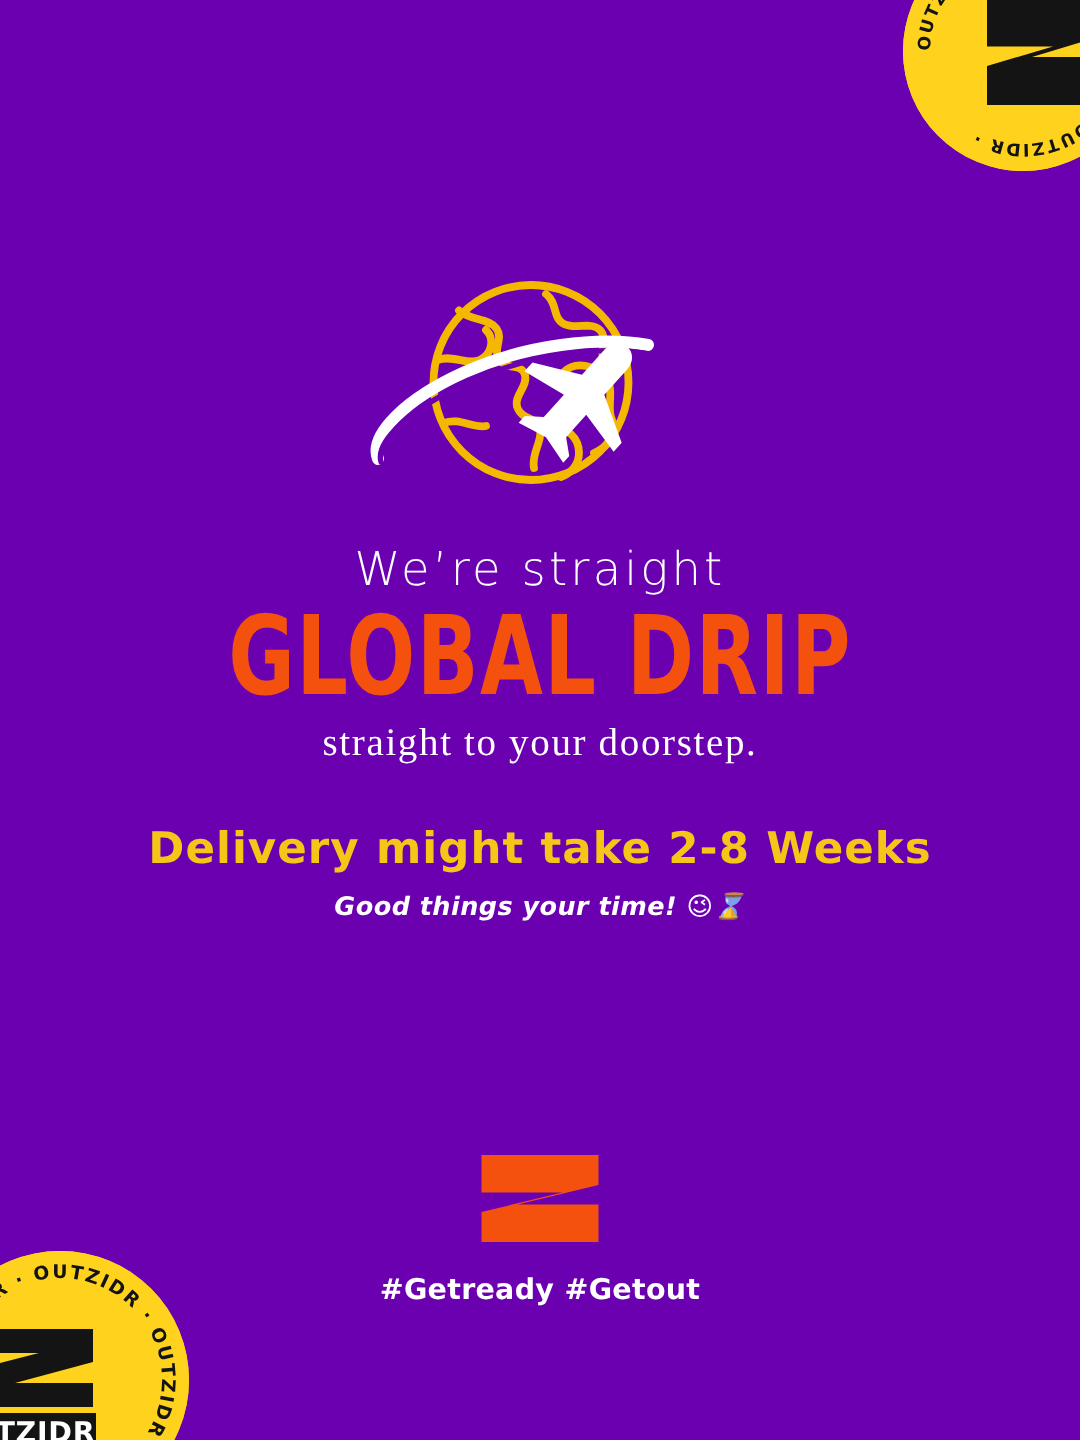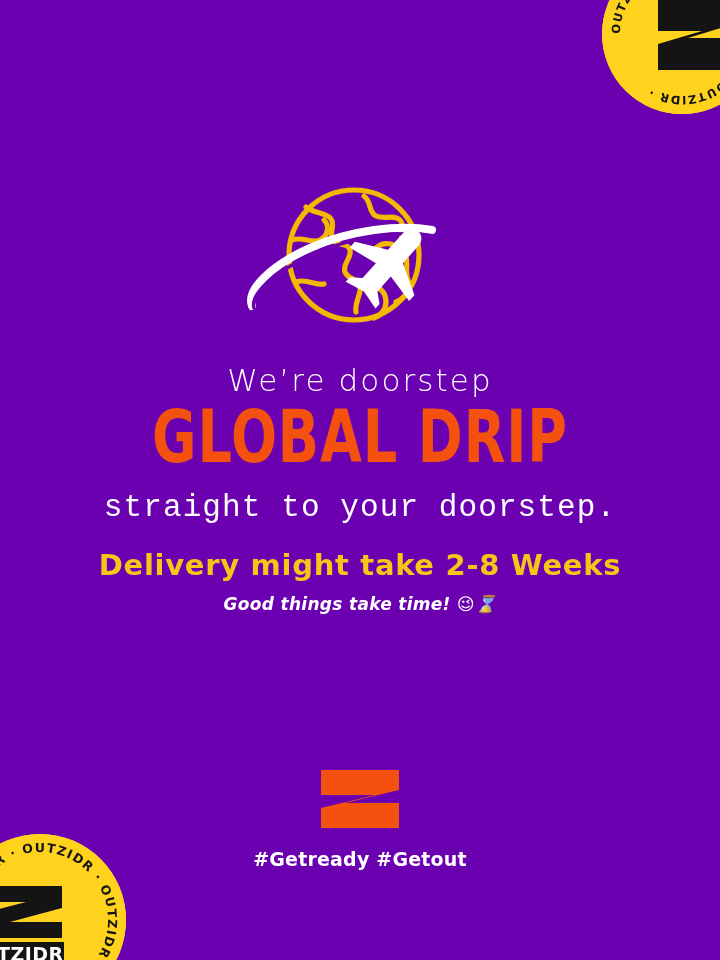--- a/index.html
+++ b/index.html
@@ -82,27 +82,27 @@
     font-size: 63px;
     font-weight: bold;
     color: #F4510E;
     letter-spacing: 1px;
     line-height: 1.04;
     margin: 8px 0 6px 0;
     transform: scaleX(0.86) scaleY(1.16);
     transform-origin: center center;
   }
   .subline {
-    font-family: Liberation Mono, monospace;
-    font-size: 31px;
+    font-family: Liberation Serif, serif;
+    font-size: 26px;
     font-weight: 300;
     color: #FFFFFF;
     letter-spacing: 1.1px;
     line-height: 1.08;
-    margin: 20px 0 0 0;
+    margin: 10px 0 0 0;
   }
 
   
   .notice-block {
     position: absolute;
     left: 0;
     top: 548px;
     width: 720px;
     text-align: center;
   }
@@ -196,28 +196,28 @@
       <path d="M18,130 C14,116 38,94 78,76 C118,58 166,52 198,58" fill="none" stroke="#6B00B0" stroke-width="3.5" stroke-linecap="round"></path>
       <g transform="translate(152,18) rotate(42)">
         <path d="M46,6 C52,6 56,11 56,17 L56,40 L86,56 L86,64 L56,58 L56,78
                  L66,86 L66,92 L46,87 L26,92 L26,86 L36,78 L36,58 L6,64 L6,56
                  L36,40 L36,17 C36,11 40,6 46,6 Z" fill="#FFFFFF"></path>
       </g>
     </svg>
   </div>
 
   <div class="headline-block">
-    <p class="kicker">We’re doorstep</p>
+    <p class="kicker">We’re straight</p>
     <p class="headline">GLOBAL DRIP</p>
     <p class="subline">straight to your doorstep.</p>
   </div>
 
   <div class="notice-block">
     <p class="notice-main">Delivery might take 2-8 Weeks</p>
-    <p class="notice-sub">Good things take time! 😉⌛</p>
+    <p class="notice-sub">Good things your time! 😉⌛</p>
   </div>
 
   <div class="footer-block">
     <div class="zmark">
       <svg viewBox="0 0 82 62" aria-hidden="true">
         <polygon points="2,2 80,2 80,22 26,35 80,35 80,60 2,60 2,40 56,27 2,27" fill="#F4510E"></polygon>
       </svg>
     </div>
     <p class="hashtags">#Getready #Getout</p>
   </div>

